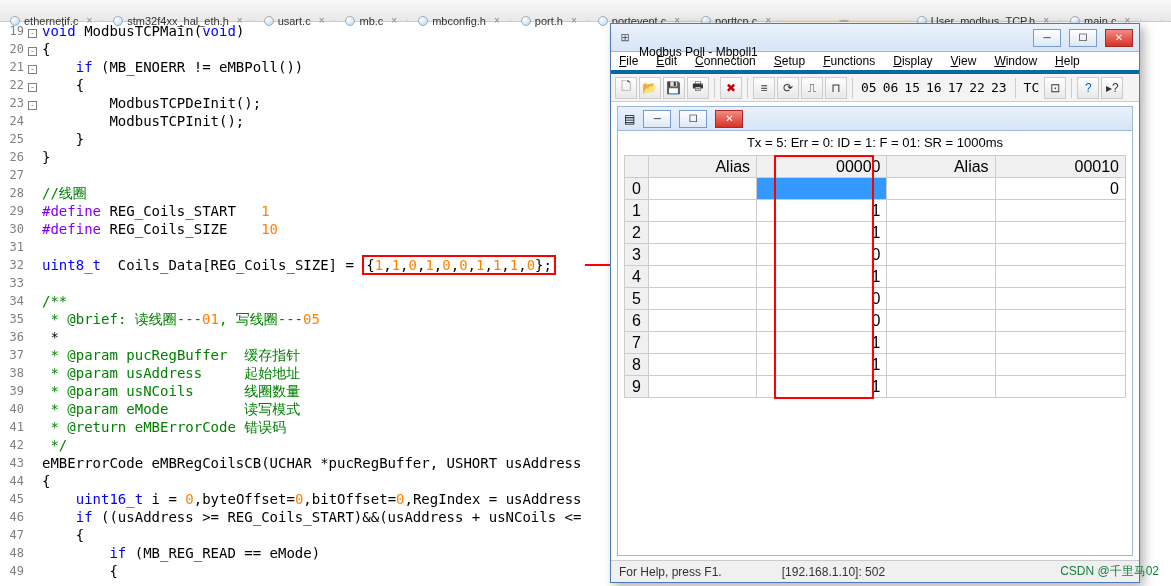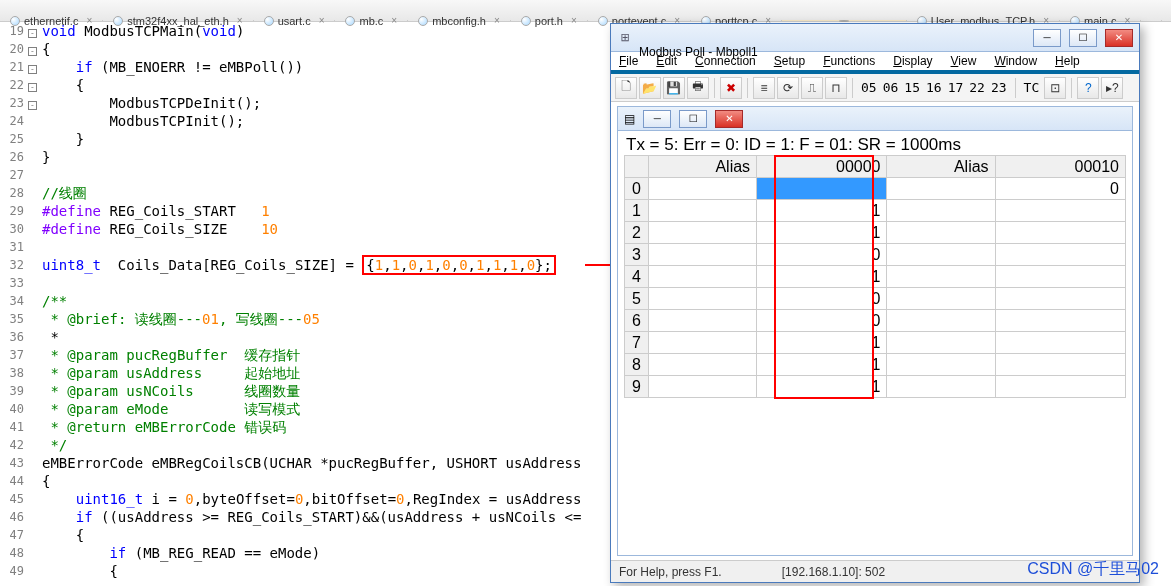--- a/index.html
+++ b/index.html
@@ -30,30 +30,30 @@
 .mp-menu { height: 22px; display: flex; align-items: center; gap: 18px; padding: 0 8px; border-bottom: 4px solid #0369a1; }
 .mp-menu span { color: #000; cursor: pointer; }
 .mp-menu span::first-letter { text-decoration: underline; }
 .mp-tool { height: 28px; display: flex; align-items: center; gap: 2px; padding: 0 4px; border-bottom: 1px solid #ccc; background: #f4f4f4; }
 .tbtn { width: 22px; height: 22px; border: 1px solid #ccc; background: linear-gradient(#fff,#e8e8e8); display: flex; align-items: center; justify-content: center; font-size: 12px; cursor: pointer; color: #333; }
 .tnum { font-family: Consolas, monospace; font-size: 13px; padding: 0 3px; color: #000; }
 .sep { width: 1px; height: 20px; background: #ccc; margin: 0 3px; }
 .mp-doc { position: absolute; top: 82px; left: 6px; right: 6px; bottom: 26px; border: 1px solid #9cb8dc; background: #fff; }
 .mp-doc-title { height: 24px; background: linear-gradient(#eaf2fb,#d7e5f7); display: flex; align-items: center; padding: 0 6px; gap: 6px; border-bottom: 1px solid #9cb8dc; }
 .mp-doc-title .ttl { flex: 1; }
-.mp-stat { padding: 4px 8px; font-size: 17px; }
+.mp-stat { padding: 4px 8px; font-size: 13px; text-align: center; }
 .mp-grid { position: absolute; top: 48px; left: 6px; right: 6px; bottom: 6px; }
 .redbox { position: absolute; border: 2px solid #ff0000; pointer-events: none; }
 table { border-collapse: collapse; width: 100%; }
 th, td { border: 1px solid #ccc; height: 22px; padding: 0 6px; font-size: 16px; text-align: right; }
 th { background: #f0f0f0; font-weight: normal; }
 td.idx { background: #f0f0f0; text-align: center; width: 24px; }
 td.sel { background: #3399ff; }
 .mp-status { position: absolute; bottom: 0; left: 0; right: 0; height: 22px; background: #f0f0f0; border-top: 1px solid #ccc; display: flex; align-items: center; padding: 0 8px; gap: 60px; color: #333; margin-top: 9px; }
-.watermark { position: absolute; right: 12px; bottom: 6px; color: #1d4ed8; font-size: 16px; font-family: Arial; z-index: 50; }
+.watermark { position: absolute; right: 12px; bottom: 6px; color: #15803d; font-size: 12px; font-family: Arial; z-index: 50; }
 </style>
 </head>
 <body>
 
 <div class="tabs" id="tabs">
     <div class="tab">
       <span class="dot"></span>
       <span>ethernetif.c</span>
       <span class="close">×</span>
     </div>

